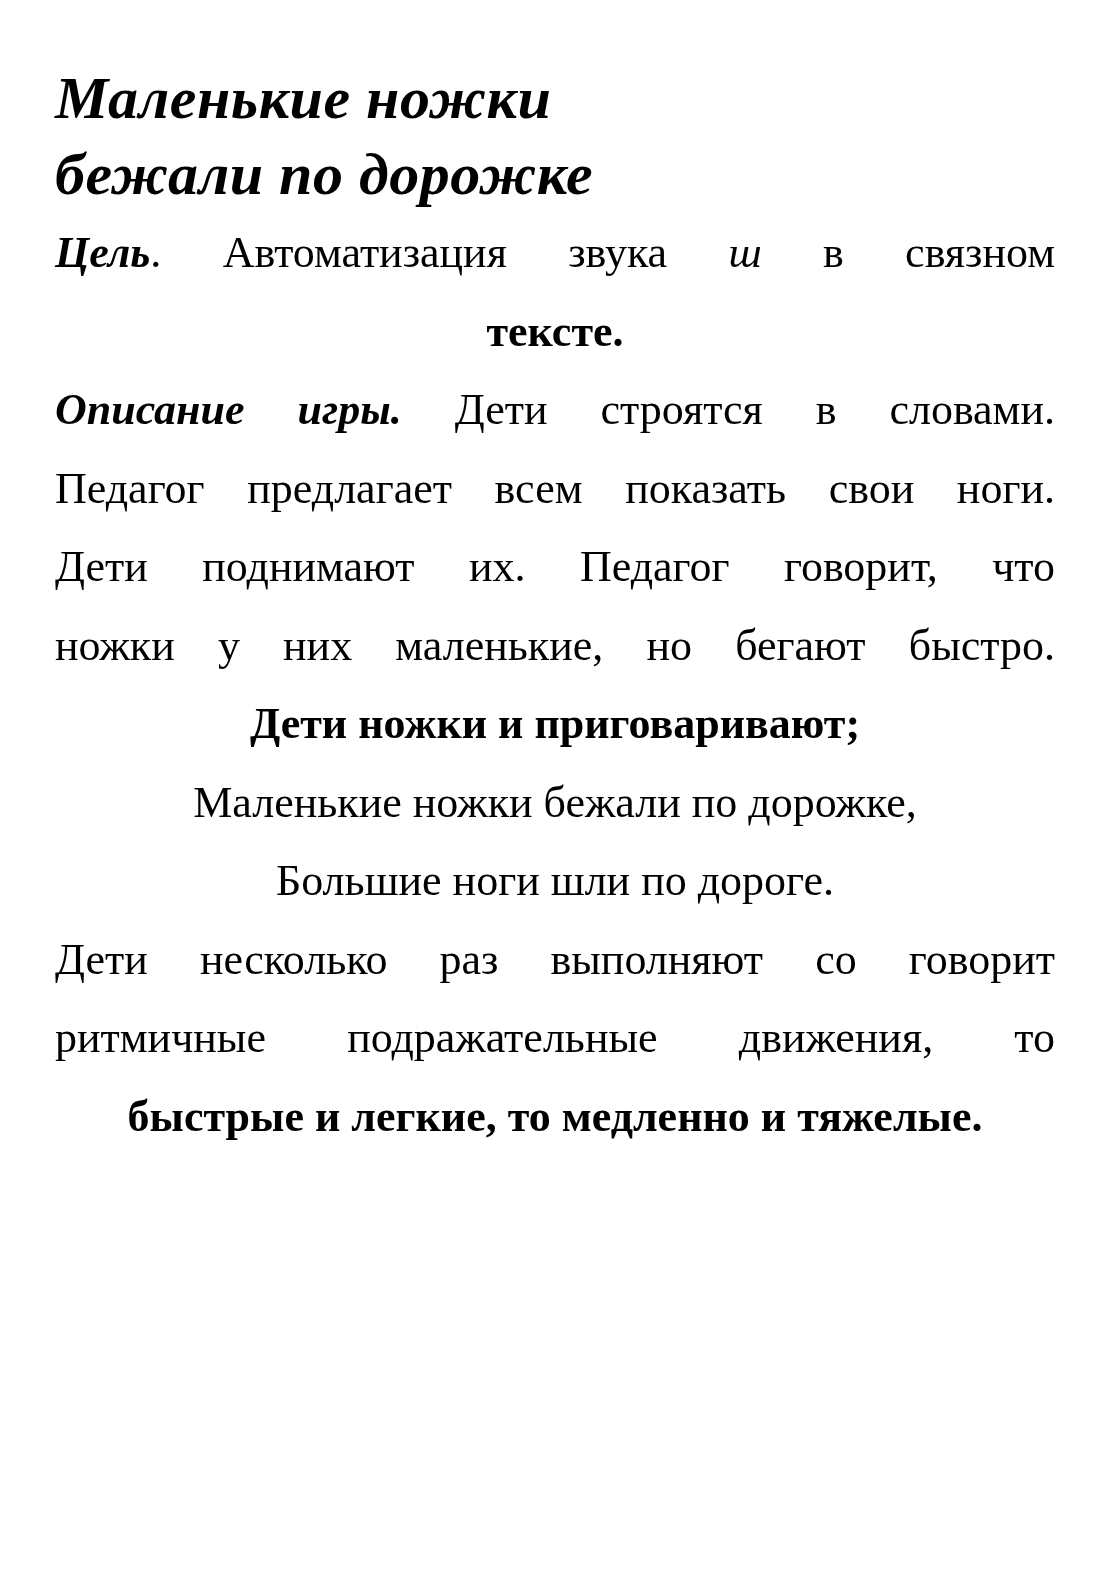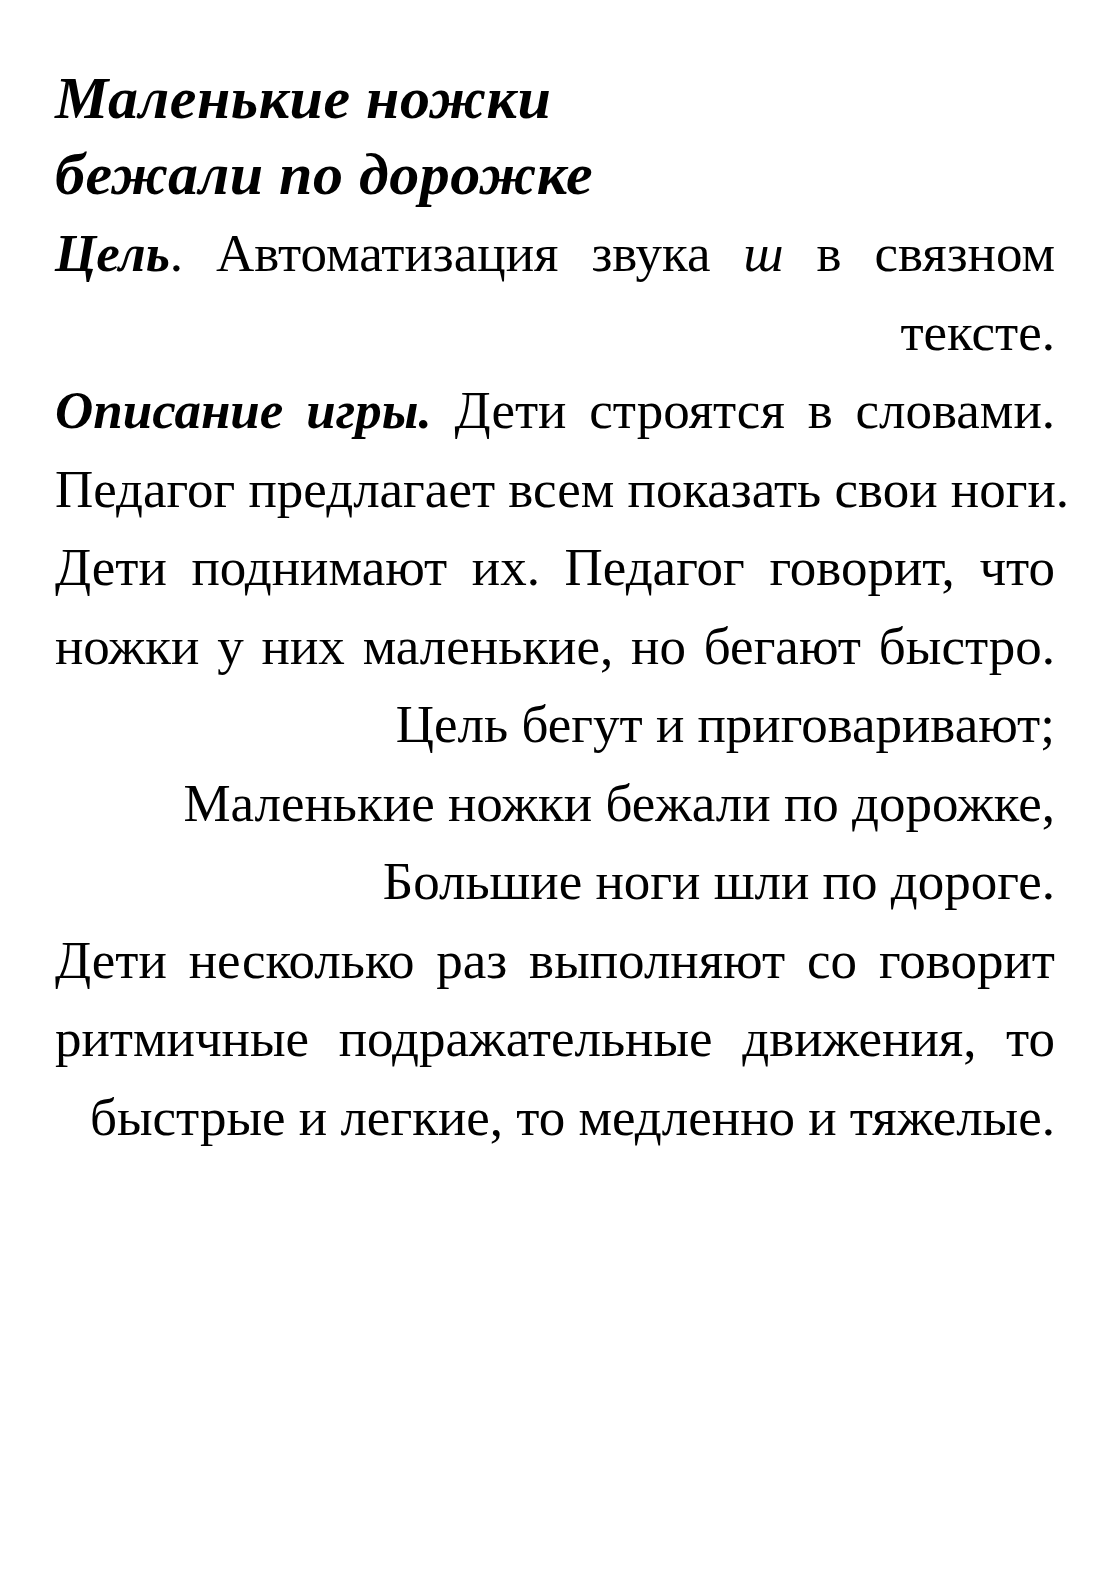--- a/index.html
+++ b/index.html
@@ -24,31 +24,31 @@
     .title {
       font-weight: bold;
       font-style: italic;
       font-size: 60px;
       line-height: 76px;
       margin: 0;
       letter-spacing: 0.5px;
     }
     .title span { display: block; }
     .line {
-      font-size: 53px;
+      font-size: 44px;
       line-height: 78.5px;
       margin: 0;
       white-space: nowrap;
     }
     .justify {
       text-align: justify;
       text-align-last: justify;
     }
-    .left { text-align: right; }
-    .center { text-align: right; }
+    .left { text-align: center; font-weight: bold; }
+    .center { text-align: center; }
     .lead {
       font-weight: bold;
       font-style: italic;
     }
     .ital { font-style: italic; }
   </style>
 </head>
 <body>
 
 <div class="page">
@@ -61,21 +61,21 @@
   <div style="margin-top:2px;">
     <p class="line justify"><span class="lead">Цель</span><span>.</span><span style="white-space:pre;"> Автоматизация звука </span><span class="ital">ш</span><span style="white-space:pre;"> в связном</span></p>
     <p class="line left">тексте.</p>
   </div>
 
   <div>
     <p class="line justify"><span class="lead">Описание игры.</span><span style="white-space:pre;"> Дети строятся в словами.</span></p>
     <p class="line justify">Педагог предлагает всем показать свои ноги.</p>
     <p class="line justify">Дети поднимают их. Педагог говорит, что</p>
     <p class="line justify">ножки у них маленькие, но бегают быстро.</p>
-    <p class="line left">Цель бегут и приговаривают;</p>
+    <p class="line left">Дети ножки и приговаривают;</p>
   </div>
 
   <div>
     <p class="line center">Маленькие ножки бежали по дорожке,</p>
   </div>
 
   <div>
   </div>
 
   <div>

